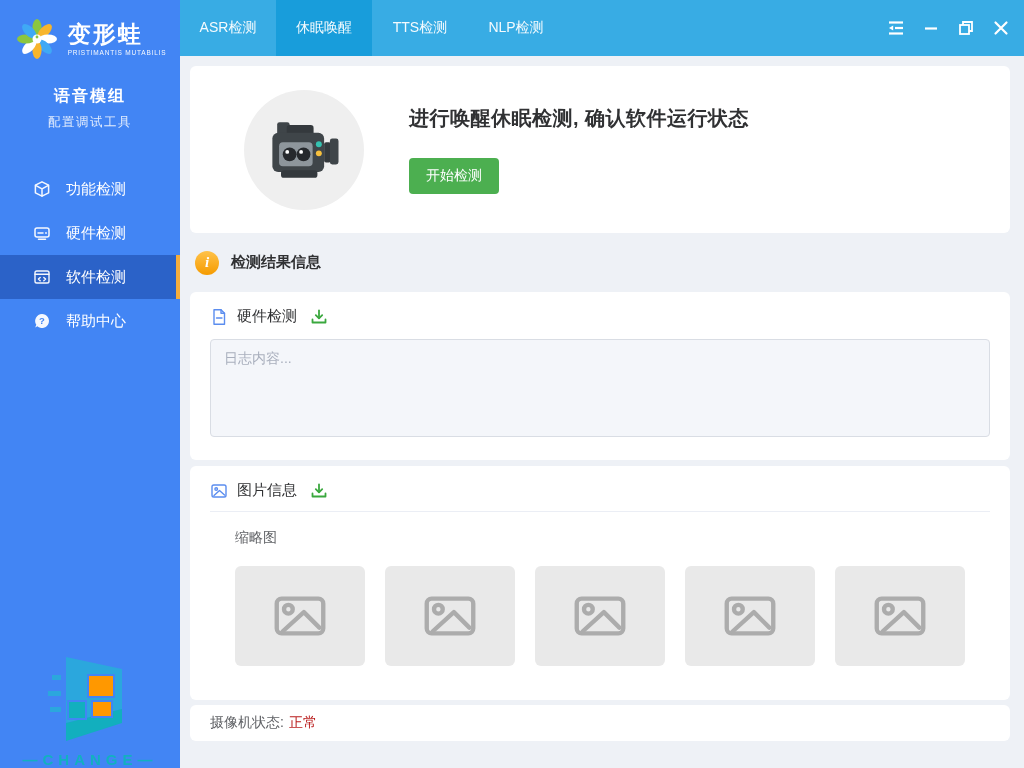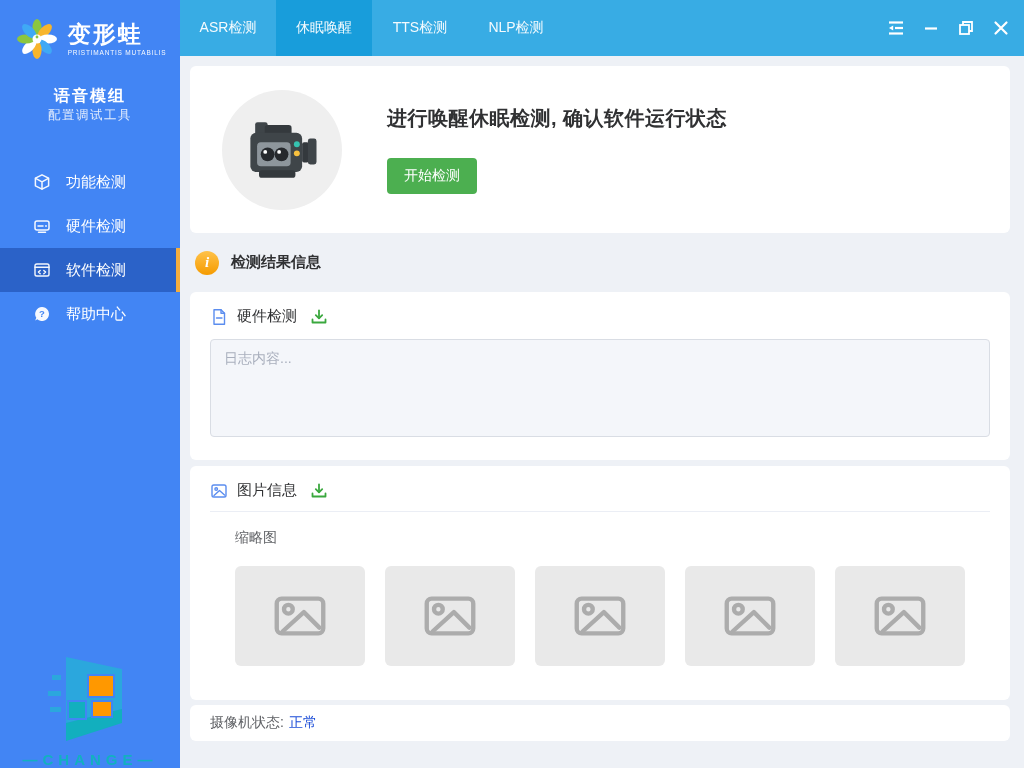--- a/index.html
+++ b/index.html
@@ -6,21 +6,21 @@
   html,body { width:1024px; height:768px; font-family:"Liberation Sans","DejaVu Sans",sans-serif; }
   .app { width:1024px; height:768px; display:flex; overflow:hidden; background:#EEF1F6; }
 
   
   .sidebar { width:180px; flex:0 0 180px; background:#4285F4; color:#fff; position:relative; overflow:hidden; }
   .brand { display:flex; align-items:center; justify-content:center; gap:8px; padding-top:16px; }
   .brand-name { font-size:23px; font-weight:bold; letter-spacing:2px; line-height:1; }
   .brand-sub { font-size:6.5px; letter-spacing:0.8px; margin-top:3px; opacity:.95; }
   .module-title { text-align:center; margin-top:24px; }
   .module-name { font-size:16px; font-weight:bold; letter-spacing:2px; }
-  .module-sub { font-size:12.5px; letter-spacing:1.5px; color:rgba(255,255,255,.85); }
+  .module-sub { font-size:12.5px; margin-top:7px; letter-spacing:1.5px; color:rgba(255,255,255,.85); }
   .menu { margin-top:36px; }
   .menu-item { height:44px; display:flex; align-items:center; padding-left:33px; gap:15px; font-size:15px; cursor:pointer; position:relative; }
   .menu-item .mi-icon { width:18px; height:18px; display:inline-flex; opacity:.95; }
   .menu-item.active { background:#2B62C8; }
   .menu-item.active::after { content:""; position:absolute; right:0; top:0; width:4px; height:100%; background:#F6AD3C; }
   .watermark { position:absolute; left:0; right:0; bottom:0; text-align:center; pointer-events:none; }
   .wm-name { font-size:28px; font-weight:bold; letter-spacing:4px; color:#10B3BE; opacity:.95; line-height:1.1; }
   .wm-sub { font-size:15px; font-weight:bold; letter-spacing:5px; color:#10B3BE; opacity:.95; margin-top:2px; }
 
   
@@ -29,21 +29,21 @@
   .tabs { display:flex; }
   .tab { width:96px; display:flex; align-items:center; justify-content:center; font-size:14px; color:rgba(255,255,255,.95); cursor:pointer; }
   .tab.active { background:#189DDB; }
   .win-controls { margin-left:auto; display:flex; align-items:center; gap:15px; padding-right:13px; }
   .win-btn { width:20px; height:20px; display:flex; align-items:center; justify-content:center; cursor:pointer; }
 
   
   .content { flex:1; background:#EEF1F6; padding:10px 14px 0 10px; overflow:hidden; }
   .card { background:#fff; border-radius:6px; }
 
-  .hero { height:167px; display:flex; align-items:center; padding-left:32px; }
+  .hero { height:167px; display:flex; align-items:center; padding-left:54px; }
   .hero-avatar { width:120px; height:120px; border-radius:50%; background:#EFEFEF; display:flex; align-items:center; justify-content:center; }
   .hero-body { margin-left:45px; }
   .hero-title { font-size:20px; font-weight:600; color:#303133; letter-spacing:.5px; }
   .start-btn { margin-top:26px; background:#4CAF50; color:#fff; border:none; border-radius:4px; font-size:14px; padding:9px 17px; cursor:pointer; font-family:inherit; }
 
   .section-header { height:59px; display:flex; align-items:center; padding-left:5px; }
   .info-badge { width:24px; height:24px; border-radius:50%; background:linear-gradient(180deg,#FFC24A,#F59B00); color:#fff; font-family:"Liberation Serif","DejaVu Serif",serif; font-style:italic; font-weight:bold; font-size:15px; display:flex; align-items:center; justify-content:center; }
   .section-title { margin-left:12px; font-size:15px; font-weight:600; color:#303133; }
 
   .card-head { display:flex; align-items:center; gap:9px; }
@@ -55,21 +55,21 @@
   .log-area { margin-top:13px; width:100%; height:98px; background:#F4F6FA; border:1px solid #D9DDE4; border-radius:4px; resize:none; padding:10px 13px; font-size:14px; color:#303133; font-family:inherit; }
   .log-area::placeholder { color:#A9AFBD; }
 
   .image-card { margin-top:6px; padding:15px 20px; height:234px; }
   .divider { border:none; border-top:1px solid #EBEEF5; margin-top:11px; }
   .thumb-label { margin-top:17px; margin-left:25px; font-size:14px; color:#606266; }
   .thumbs { margin-top:19px; margin-left:25px; display:flex; gap:20px; }
   .thumb { width:130px; height:100px; background:#E9E9E9; border-radius:6px; display:flex; align-items:center; justify-content:center; }
 
   .status-card { margin-top:5px; height:36px; display:flex; align-items:center; padding:0 20px; font-size:14px; color:#606266; }
-  .status-value { color:#1d4ed8; margin-left:5px;font-family:Liberation Serif, serif; }
+  .status-value { color:#b91c1c; margin-left:5px;font-family:Liberation Serif, serif; }
 </style>
 </head>
 <body>
 
 <div class="app">
 
   <aside class="sidebar">
     <div class="brand">
       <span style="display:inline-flex;">
         <svg width="46" height="46" viewBox="0 0 46 46">

